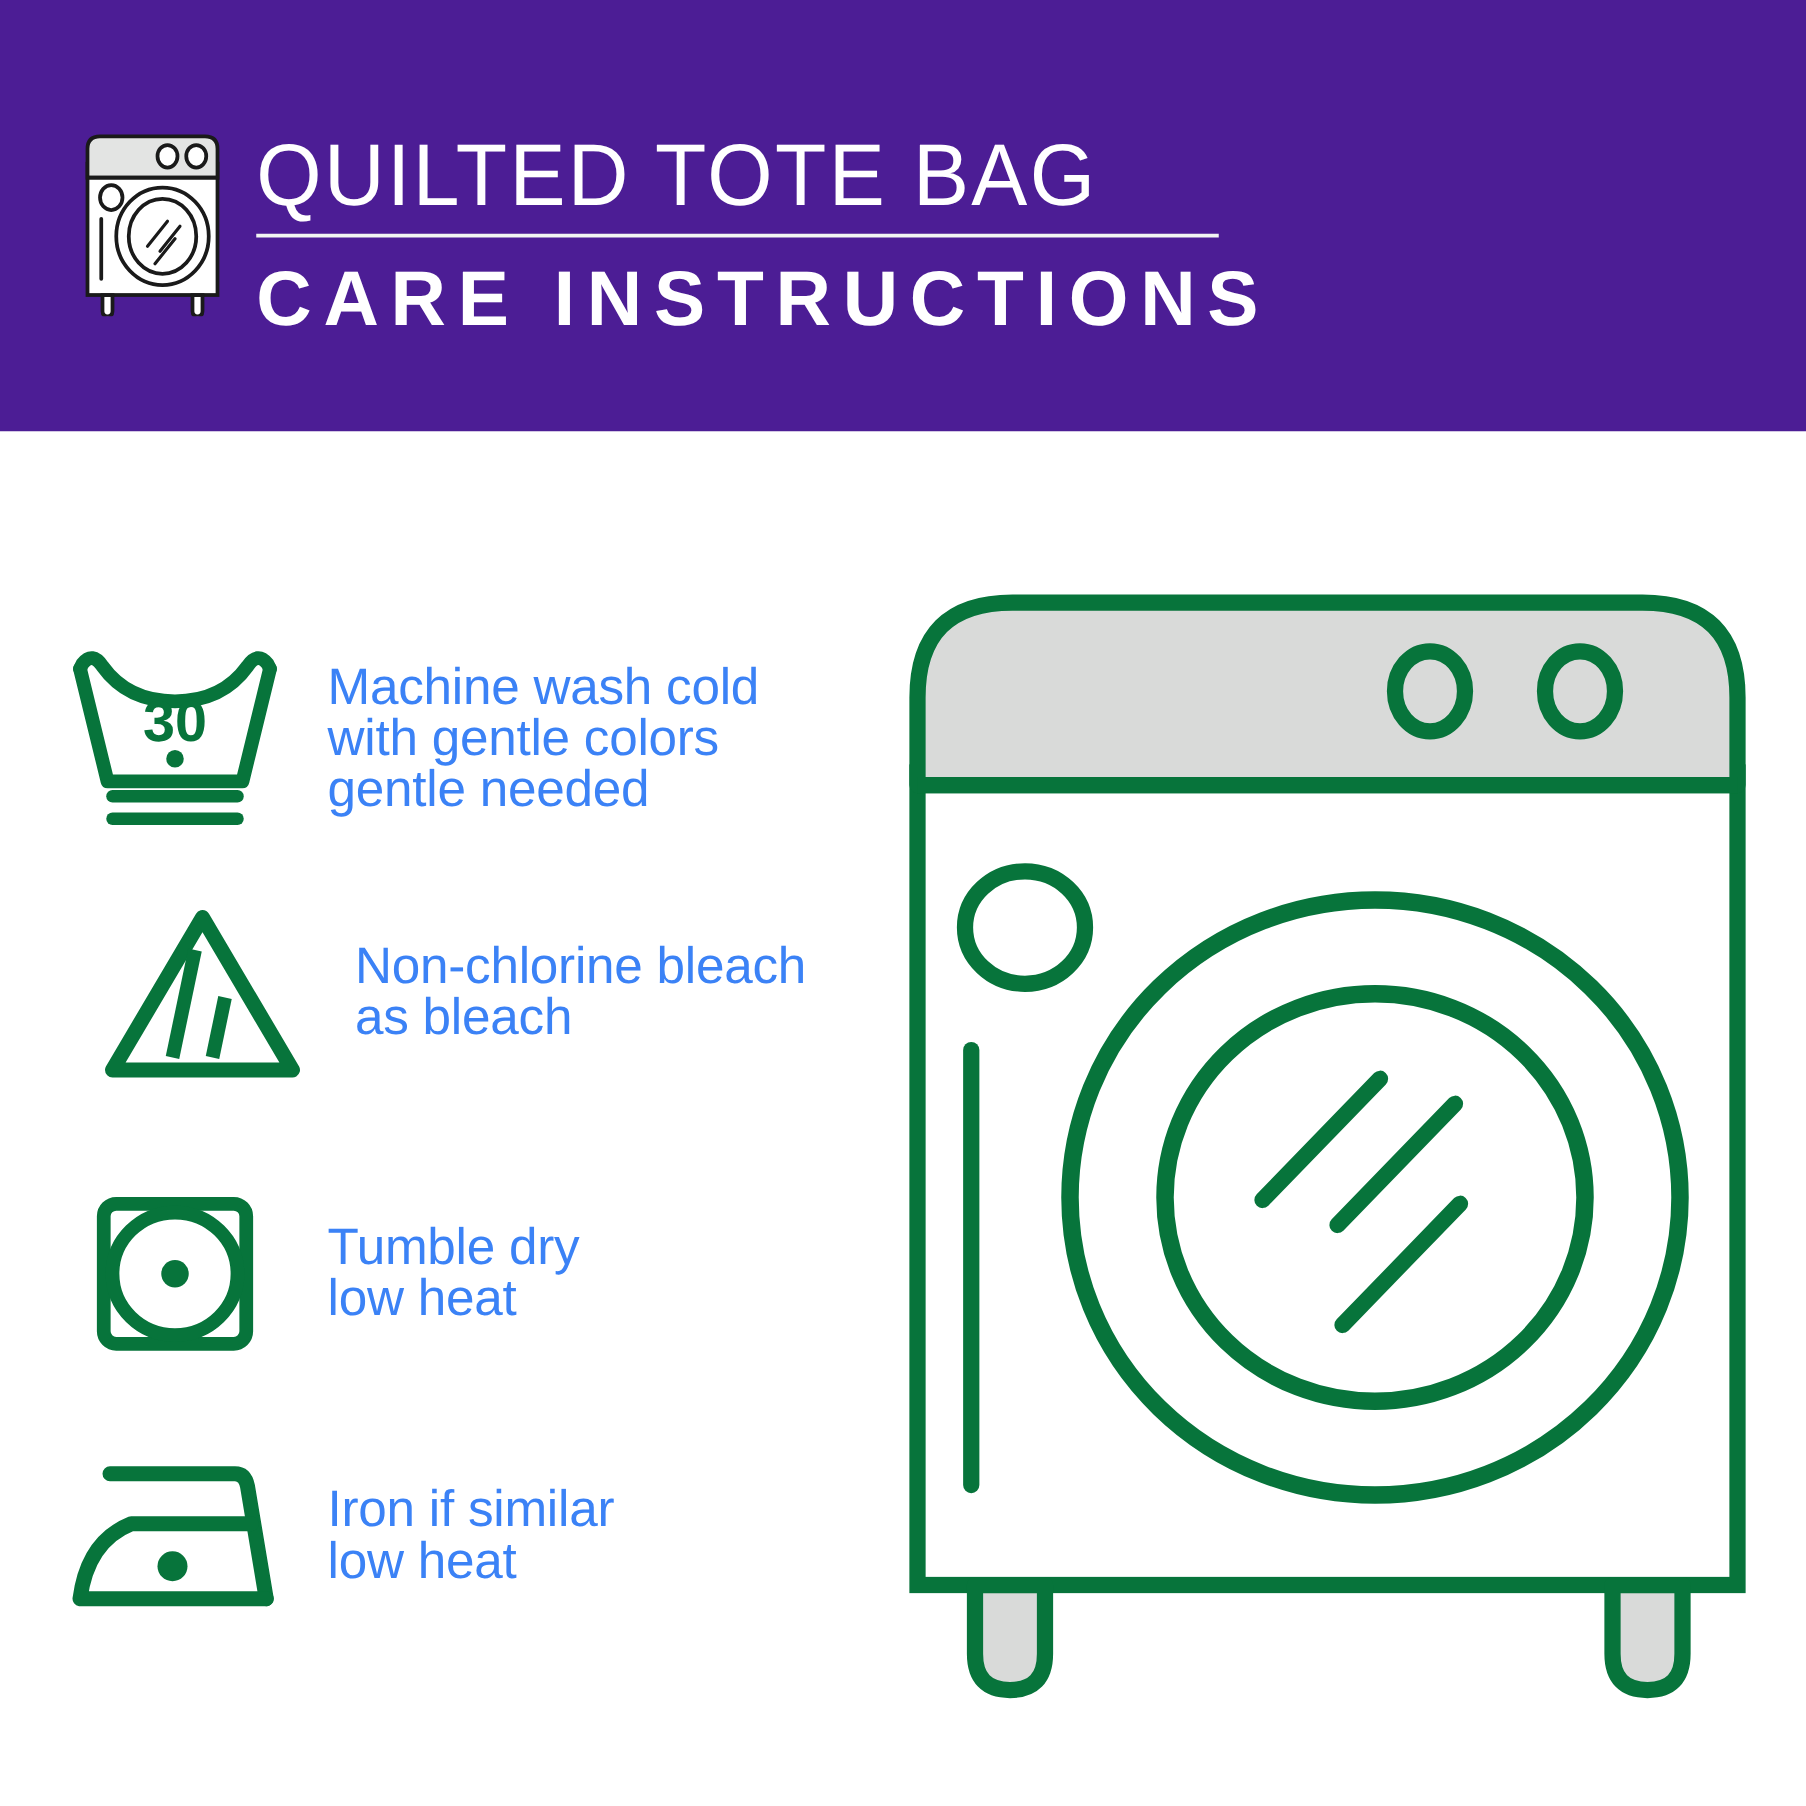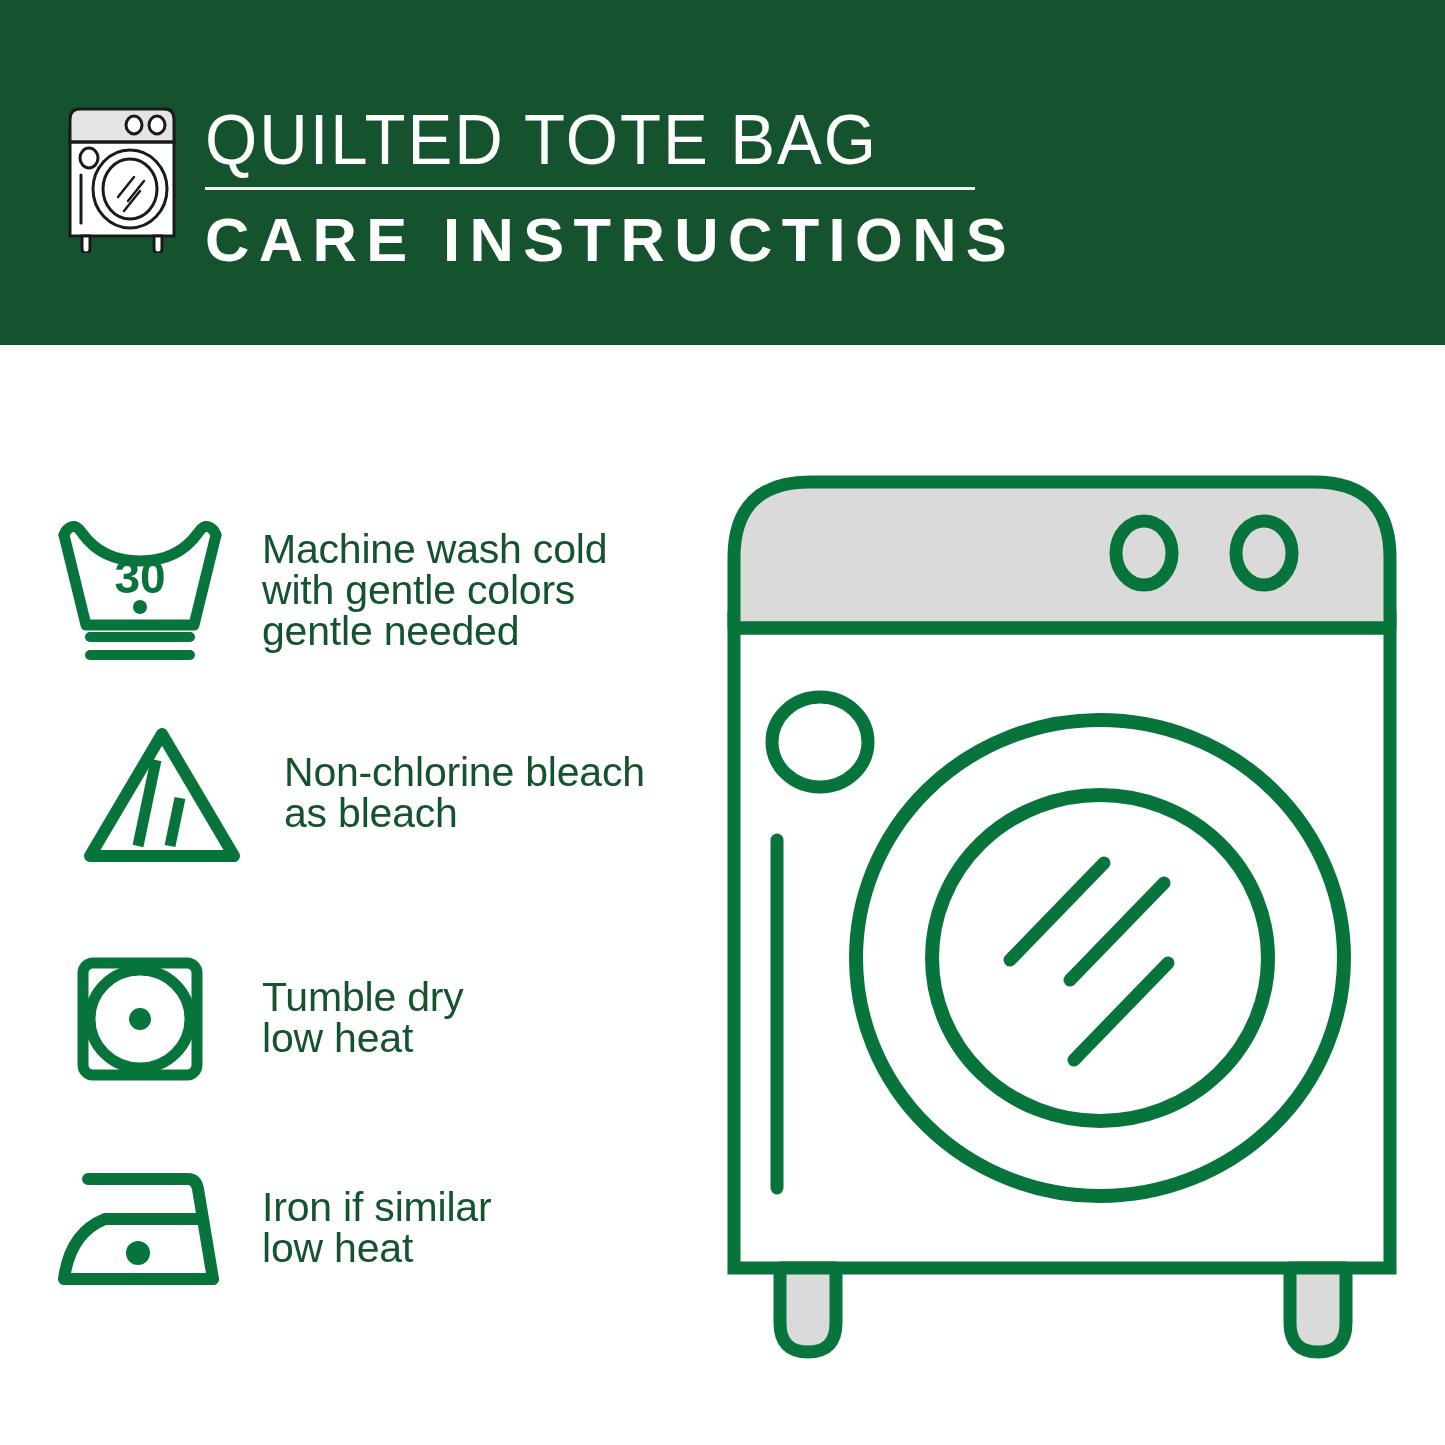--- a/index.html
+++ b/index.html
@@ -16,21 +16,21 @@
     font-family: "Liberation Sans", sans-serif;
   }
 
   
   #header-band {
     position: absolute;
     left: 0;
     top: 0;
     width: 1445px;
     height: 345px;
-    background: #14532d;
+    background: #4c1d95;
   }
   #header-logo {
     position: absolute;
     left: 62px;
     top: 101px;
     width: 120px;
     height: 152px;
   }
   #header-text-block {
     position: absolute;
@@ -96,21 +96,21 @@
     justify-content: center;
     margin-left: 40px;
   }
   .care-text {
     flex: 1 1 auto;
     padding-left: 22px;
     font-family: "Liberation Sans", sans-serif;
     font-weight: 400;
     font-size: 41px;
     line-height: 41px;
-    color: #14532d;
+    color: #3b82f6;
     letter-spacing: -0.2px;
   }
   .care-text .ln {
     display: block;
     white-space: nowrap;
   }
 
   
   #machine-illustration {
     position: absolute;

